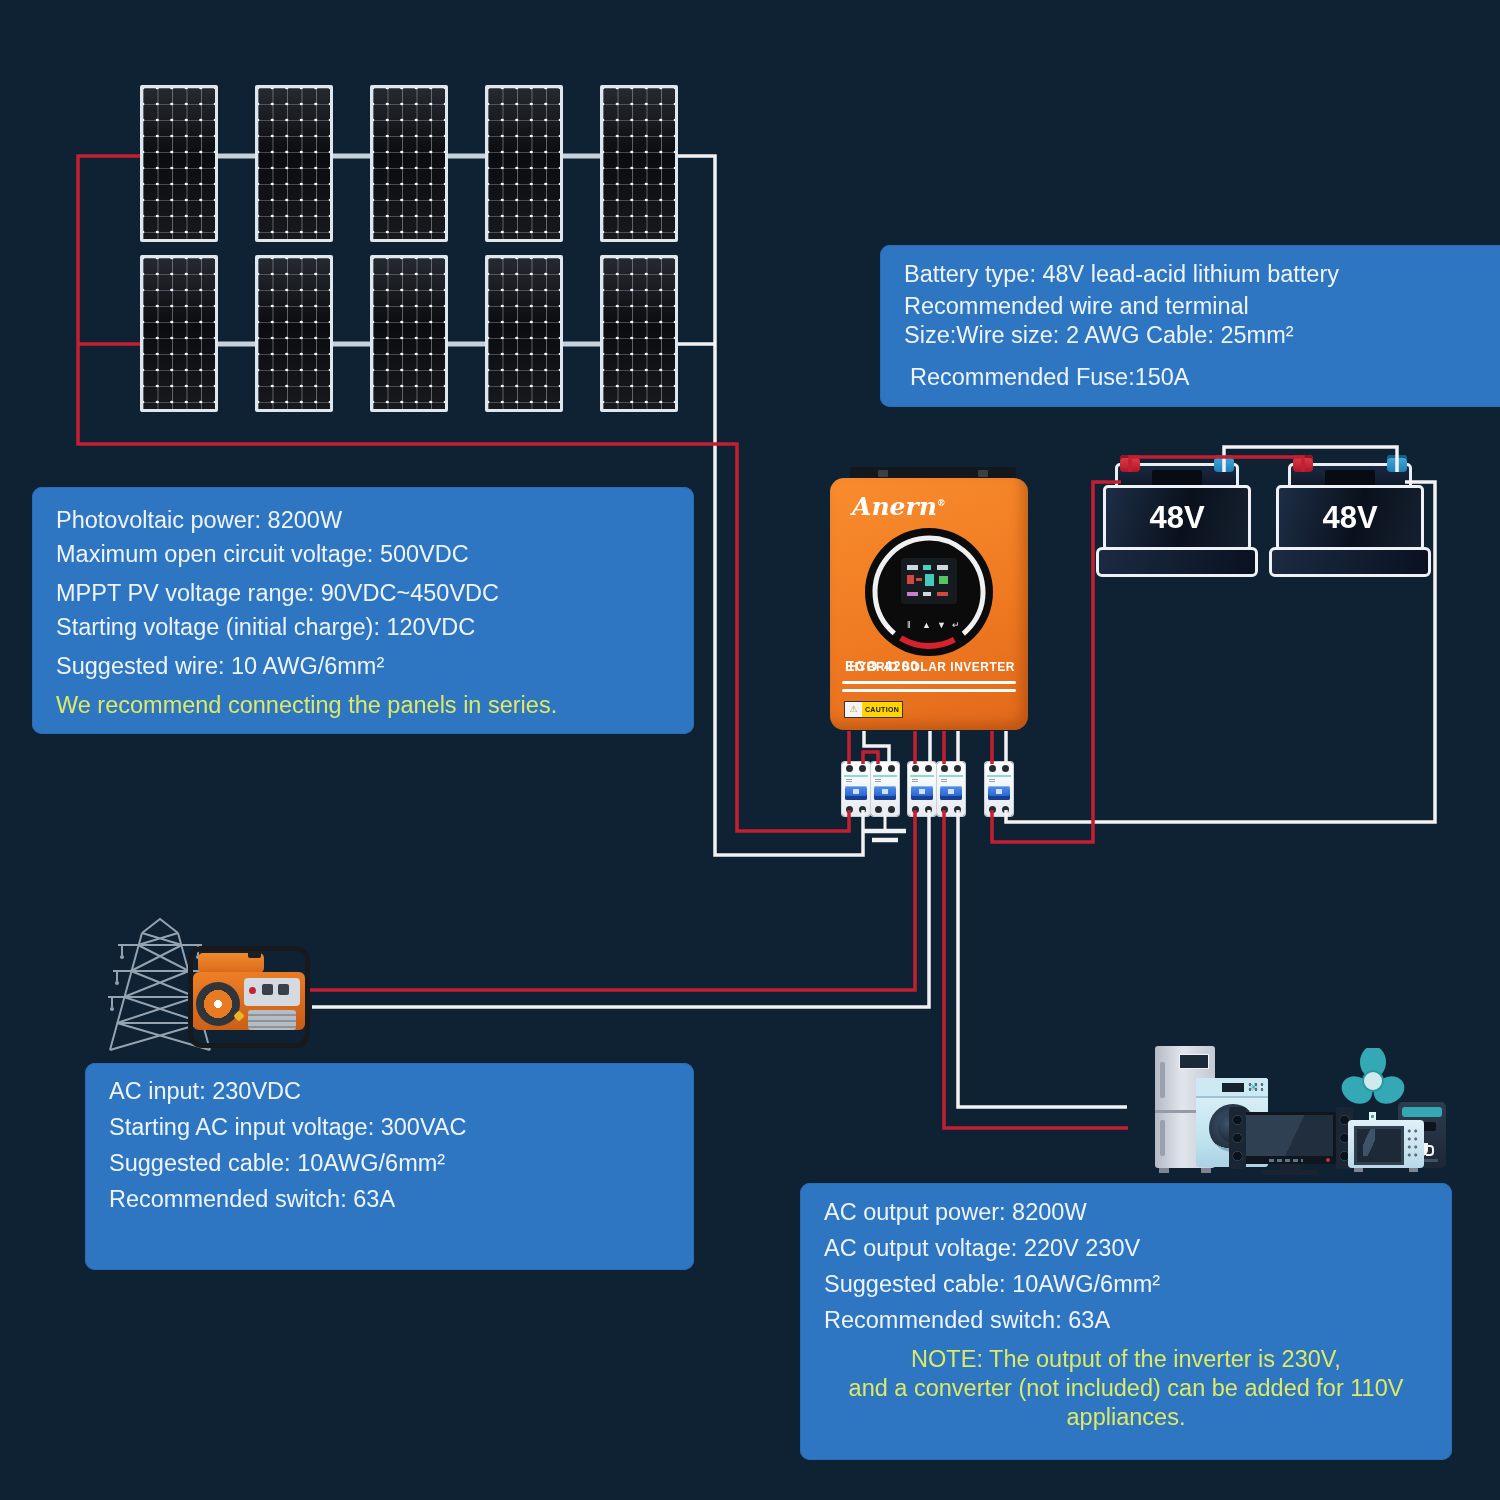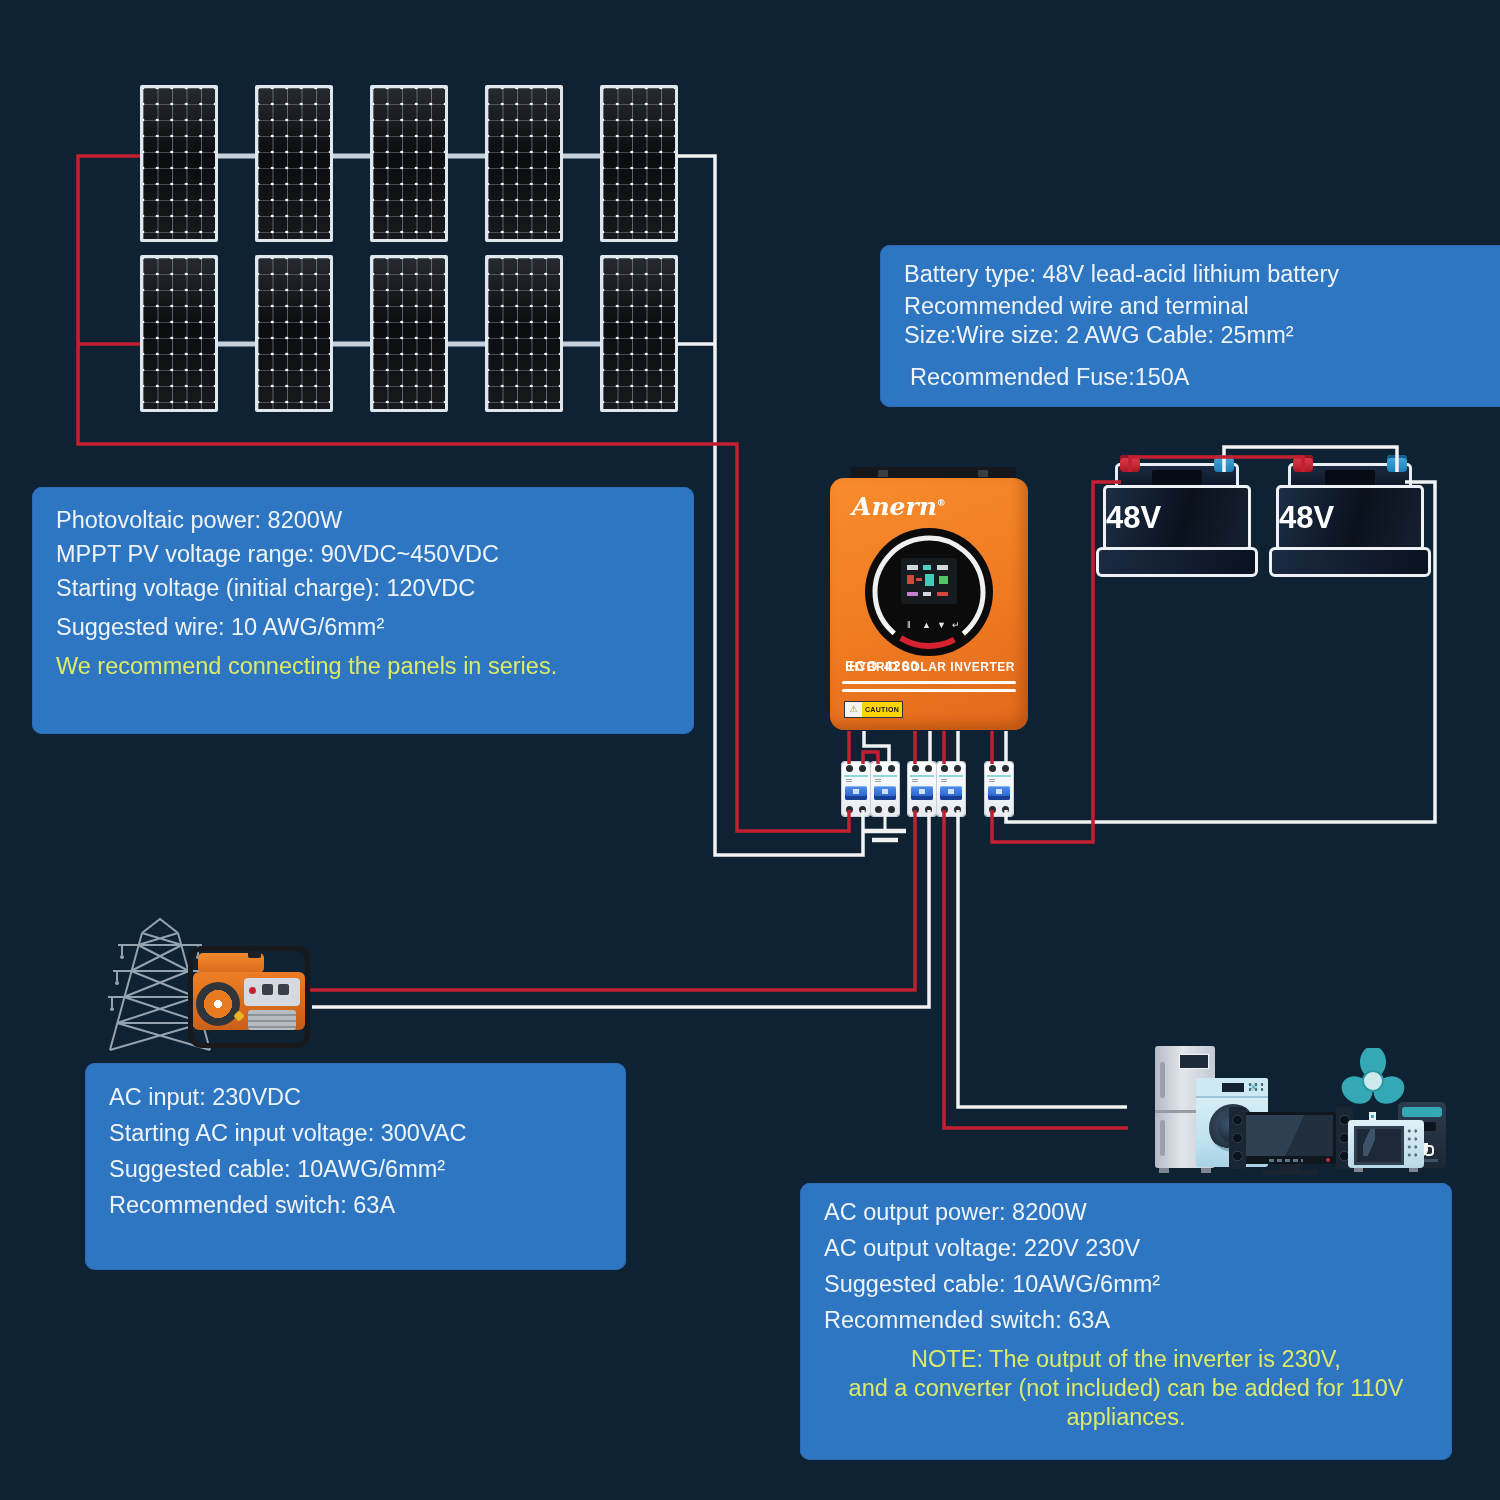--- a/index.html
+++ b/index.html
@@ -63,21 +63,21 @@
   
   .battery{position:absolute;width:148px;height:112px;z-index:5;}
   .battery .lid{position:absolute;left:12px;top:0;width:118px;height:28px;border:3px solid #e9eef4;
      border-radius:5px;background:linear-gradient(#1a2940,#0a1120);}
   .battery .lid:after{content:"";position:absolute;left:34px;top:4px;right:34px;bottom:8px;background:#070c14;border-radius:2px;}
   .battery .term{position:absolute;top:-8px;width:20px;height:17px;border-radius:4px;z-index:2;}
   .battery .pos{left:17px;background:linear-gradient(#e34250,#b01523);box-shadow:inset 0 3px 0 #8e1622;}
   .battery .neg{left:111px;background:linear-gradient(#4aaede,#1d7fb8);box-shadow:inset 0 3px 0 #135e8c;}
   .battery .body{position:absolute;left:0;top:22px;width:142px;height:60px;border:3px solid #eef2f6;
      border-radius:5px;background:linear-gradient(105deg,#1d2e46 0%,#0a111d 55%,#15202f 100%);
-     color:#fff;font-weight:700;font-size:31px;text-align:left;line-height:60px;}
+     color:#fff;font-weight:700;font-size:31px;text-align:center;line-height:60px;}
   .battery .base{position:absolute;left:-7px;top:84px;width:156px;height:24px;border:3px solid #eef2f6;
      border-radius:6px;background:linear-gradient(105deg,#1b2b42,#0a1120);}
   
   #tower{position:absolute;left:80px;top:915px;z-index:3;}
   .gen{position:absolute;left:186px;top:946px;width:126px;height:106px;z-index:3;}
   .gen i{position:absolute;}
   .gen .frame{left:2px;right:2px;top:0;bottom:4px;border:5px solid #17191d;border-radius:14px;}
   .gen .tank{left:12px;top:7px;width:66px;height:20px;border-radius:5px;
      background:linear-gradient(#f28a2c,#d96a1c);}
   .gen .cap{left:62px;top:3px;width:13px;height:9px;background:#1d1f23;border-radius:2px;}
@@ -210,27 +210,28 @@
 
   <div class="ib" style="left:880px;top:245px;width:660px;height:162px">
     <p class="mb2">Battery type: 48V lead-acid lithium battery</p>
     <p style="margin:0;line-height:29px">Recommended wire and terminal</p>
     <p class="mb16" style="line-height:29px">Size:Wire size: 2 AWG Cable: 25mm²</p>
     <p style="margin:6px">Recommended Fuse:150A</p>
   </div>
 
   <div class="ib" style="left:32px;top:487px;width:662px;height:247px;padding-top:22px">
     <p>Photovoltaic power: 8200W</p>
+    <p class="mb16">Maximum open circuit voltage: 500VDC</p>
     <p>MPPT PV voltage range: 90VDC~450VDC</p>
     <p class="mb16">Starting voltage (initial charge): 120VDC</p>
     <p class="mb16">Suggested wire: 10 AWG/6mm²</p>
     <p class="hl">We recommend connecting the panels in series.</p>
   </div>
 
-  <div class="ib" style="left:85px;top:1063px;width:541px;height:207px;padding-top:23px">
+  <div class="ib" style="left:85px;top:1063px;width:609px;height:207px;padding-top:17px">
     <p class="mb36">AC input: 230VDC</p>
     <p class="mb36">Starting AC input voltage: 300VAC</p>
     <p class="mb36">Suggested cable: 10AWG/6mm²</p>
     <p style="margin:0">Recommended switch: 63A</p>
   </div>
 
   <div class="ib" style="left:800px;top:1183px;width:652px;height:277px;padding-top:18px">
     <p class="mb36">AC output power: 8200W</p>
     <p class="mb36">AC output voltage: 220V 230V</p>
     <p class="mb36">Suggested cable: 10AWG/6mm²</p>

